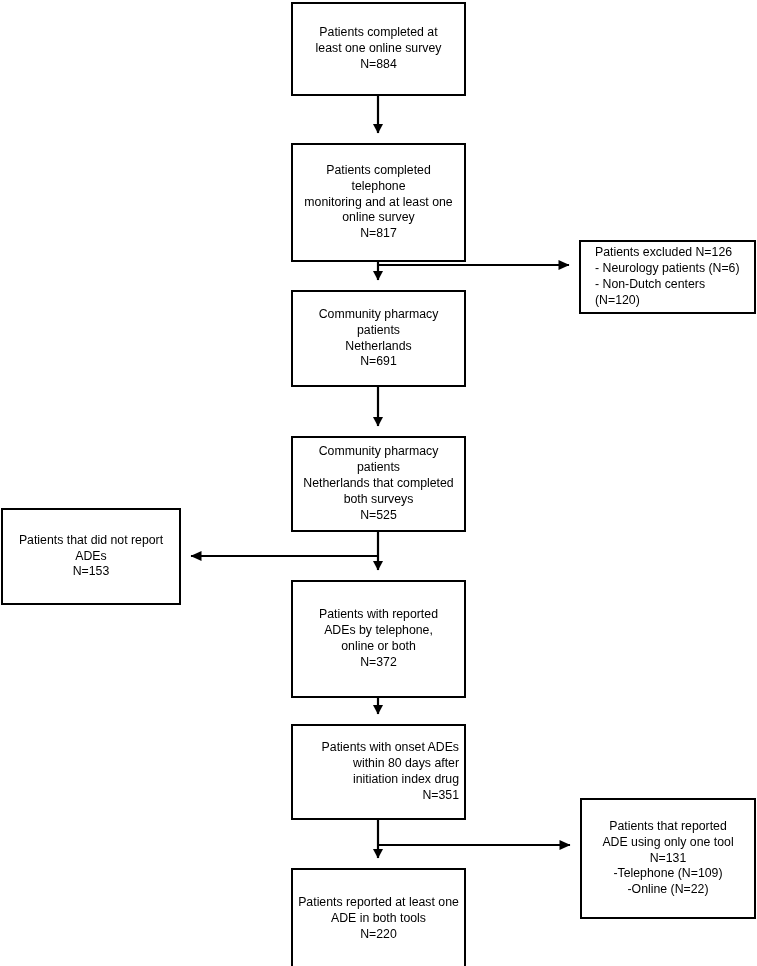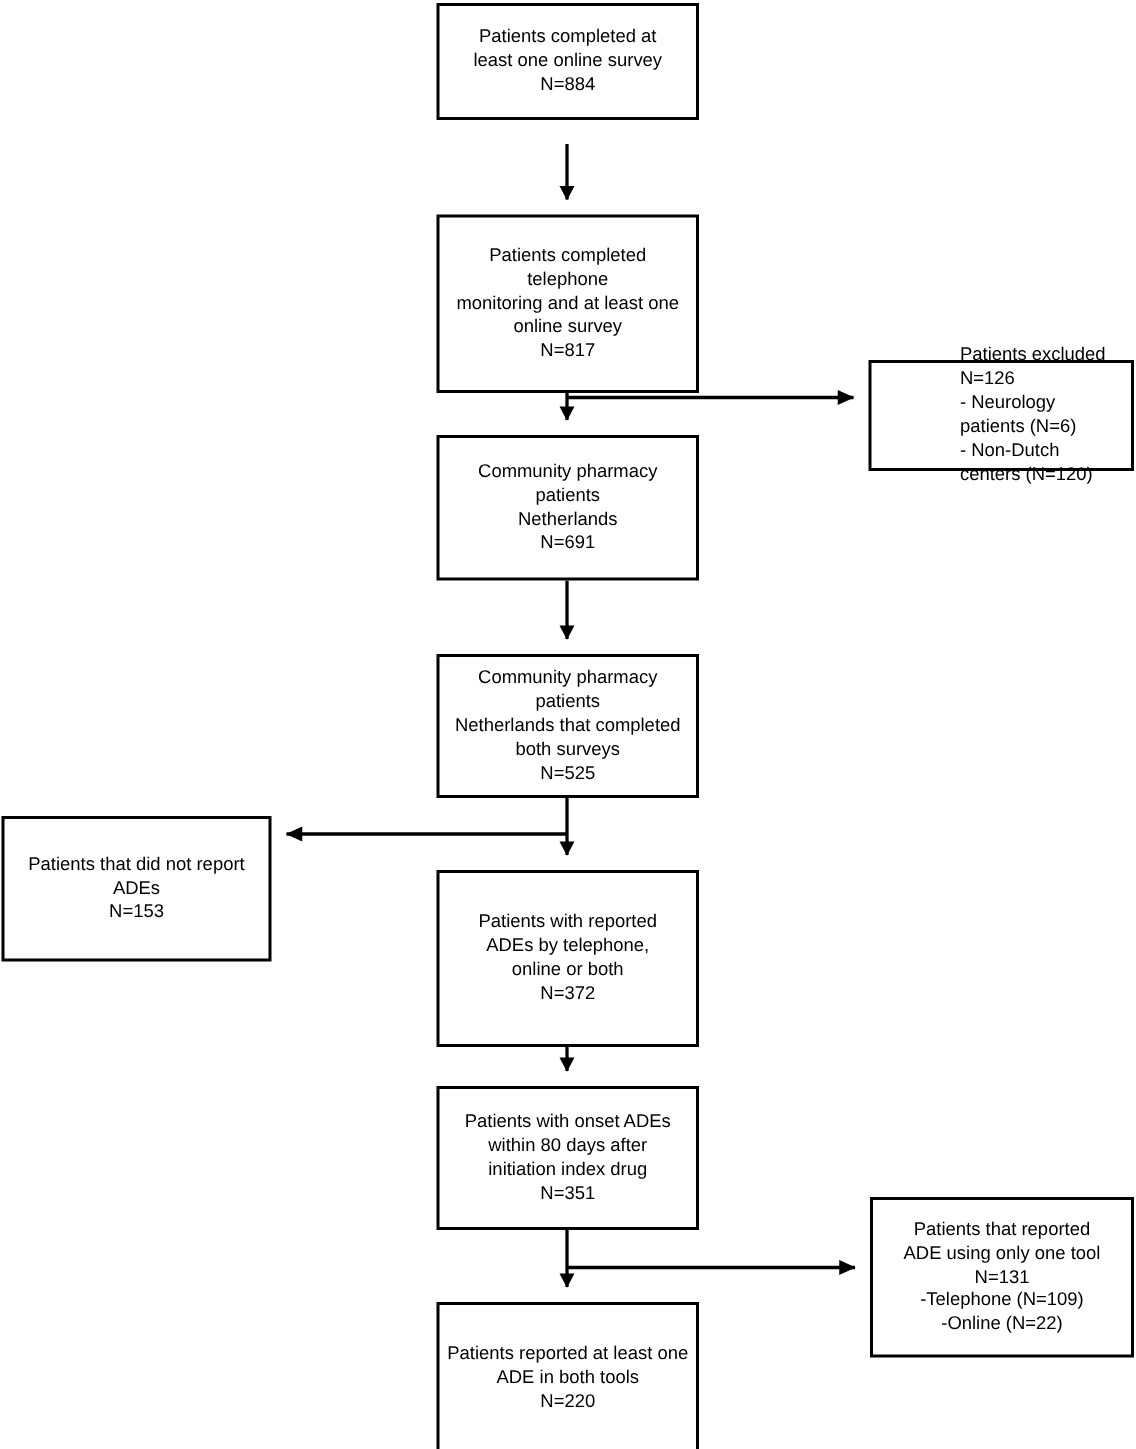--- a/index.html
+++ b/index.html
@@ -17,36 +17,36 @@
     display:flex;
     align-items:center;
     justify-content:center;
     text-align:center;
     font-size:12.3px;
     line-height:1.30;
     z-index:3;
   }
   .box .txt{display:block;width:100%;padding:0 5px;}
   .box.left-align{justify-content:flex-start;text-align:left;}
-  .box.left-align .txt{padding-left:14px;margin-left:45px;}
+  .box.left-align .txt{padding-left:14px;}
   .lines{position:absolute;left:0;top:0;width:757px;height:966px;z-index:1;pointer-events:none;}
 
   
-  #b1{left:291px;top:2px;width:175px;height:78px;}
+  #b1{left:291px;top:2px;width:175px;height:94px;}
   #b2{left:291px;top:143px;width:175px;height:119px;}
   #b3{left:291px;top:290px;width:175px;height:97px;}
   #b4{left:291px;top:436px;width:175px;height:96px;}
   #b5{left:291px;top:580px;width:175px;height:118px;}
-  #b6{left:291px;top:724px;width:175px;height:96px;}
+  #b6{left:291px;top:724px;width:175px;height:96px;text-align:right;}
   #b7{left:291px;top:868px;width:175px;height:102px;}
 
   
   #s1{left:579px;top:240px;width:177px;height:74px;}
-  #s2{left:1px;top:508px;width:180px;height:97px;margin-top:36px;}
-  #s3{left:580px;top:798px;width:176px;height:107px;justify-content:center;}
+  #s2{left:1px;top:508px;width:180px;height:97px;}
+  #s3{left:580px;top:798px;width:176px;height:121px;justify-content:center;}
 </style>
 </head>
 <body>
 
 <div id="flow">
 
   <svg class="lines" viewBox="0 0 757 966" width="757" height="966" xmlns="http://www.w3.org/2000/svg">
     <defs>
       <marker id="arrowDown" markerWidth="11" markerHeight="11" refX="5.5" refY="9.5" orient="0" markerUnits="userSpaceOnUse">
         <path d="M0.5,0.5 L10.5,0.5 L5.5,10 Z" fill="#000000"></path>

